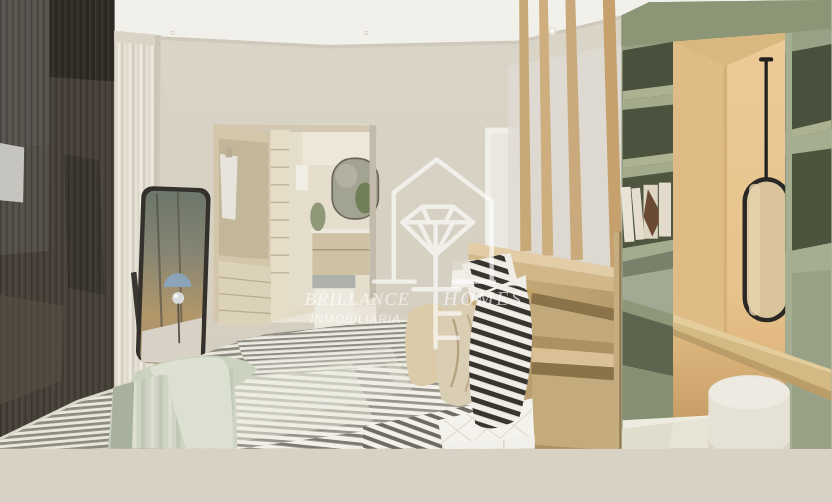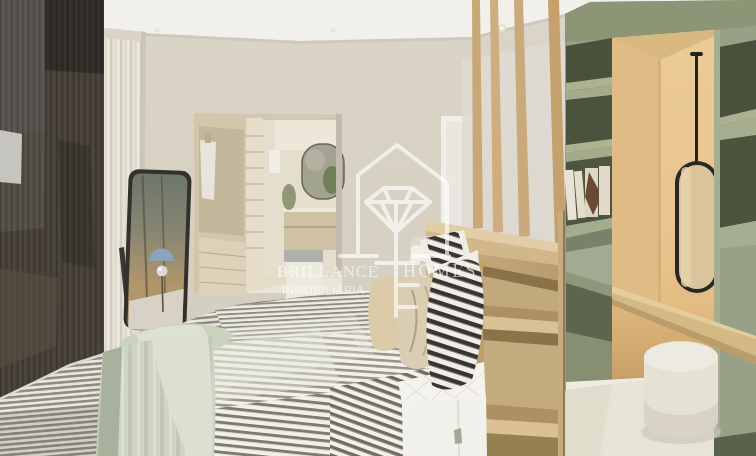--- a/index.html
+++ b/index.html
@@ -1,16 +1,16 @@
 <!DOCTYPE html>
 <html><head>
 <meta charset="utf-8">
 <style>
 html,body{margin:0;padding:0;background:#d8d2c5;}
-#scene{width:756px;height:456px;position:relative;overflow:hidden;font-family:"Liberation Sans",sans-serif;}
+#scene{width:756px;height:408px;position:relative;overflow:hidden;font-family:"Liberation Sans",sans-serif;font-style:italic;}
 </style>
 </head>
 <body>
 
 <div id="scene">
 <svg width="756" height="456" viewBox="0 0 756 456">
 <defs>
 <pattern id="curt" width="10" height="12" patternUnits="userSpaceOnUse">
   <rect width="10" height="12" fill="#e6e1d5"></rect>
   <rect x="0" width="2.2" height="12" fill="#d3cdbf"></rect>

